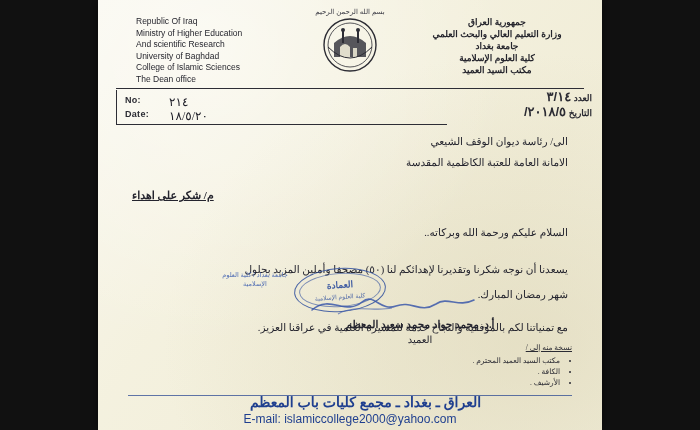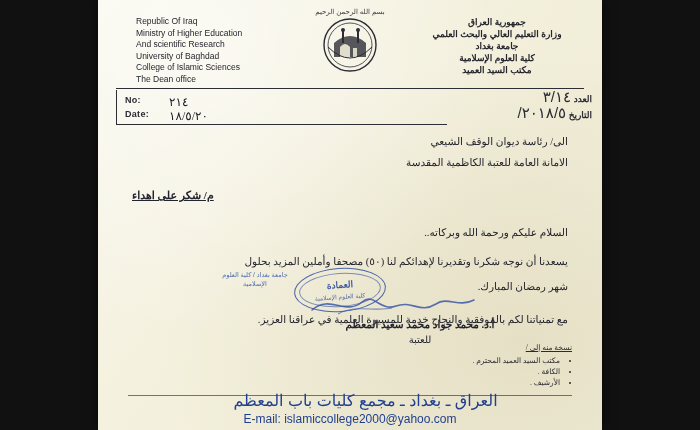--- a/index.html
+++ b/index.html
@@ -93,37 +93,37 @@
   .meta .row.date{top:19px;}
   .meta .val{
     position:absolute;left:52px;font-family:"Liberation Serif",serif;
     font-size:12px;color:#20202a;font-weight:normal;
   }
   .meta-ar{
     position:absolute;right:10px;top:90px;width:140px;
     direction:rtl;text-align:right;font-size:9px;line-height:14px;
     font-weight:bold;
   }
-  .meta-ar .v{font-weight:normal;font-size:15px;}
+  .meta-ar .v{font-weight:bold;font-size:13px;}
 
   
   .body{
     position:absolute;left:34px;right:34px;top:132px;
     direction:rtl;text-align:right;
     font-size:10.5px;line-height:19px;
     color:#24242e;
     font-family:"Liberation Serif", serif;
   }
   .addr{margin:0 0 2px 0;}
   .addr2{margin:0 0 14px 0;}
   .subject{
     text-align:left;font-weight:bold;font-size:11px;
     margin:0 0 18px 0;text-decoration:underline;
   }
-  .salaam{margin:0 0 10px 0;}
+  .salaam{margin:0 0 18px 0;}
   .para{margin:0 0 6px 0;text-align:justify;}
   .closing{margin:14px 0 0 0;}
 
   
   .stamp{
     position:absolute;left:196px;top:268px;
     width:92px;height:44px;
   }
   .stamp .oval{
     position:absolute;inset:0;
@@ -174,21 +174,21 @@
   }
   .cc .cc-head{text-decoration:underline;margin-bottom:2px;font-size:7.5px;}
   .cc ul{margin:0;padding:0 12px 0 0;list-style:disc;}
   .cc li{margin:0;}
 
   
   .footer{
     position:absolute;left:0;right:0;bottom:4px;text-align:center;
   }
   .footer .ftop{
-    font-size:16px;font-weight:normal;color:#1f3f8f;direction:rtl;
+    font-size:14px;font-weight:bold;color:#1f3f8f;direction:rtl;
     letter-spacing:.2px;
     padding-left:31px;
   }
   .footer .fmail{
     font-size:12px;color:#1f3f8f;margin-top:2px;
   }
   .footer-rule{
     position:absolute;left:30px;right:30px;bottom:34px;height:1px;
     background:#1f3f8f;opacity:.7;
   }
@@ -274,21 +274,21 @@
       <div class="sub">كلية العلوم الإسلامية</div>
     </div>
 
     <div class="signature">
       <svg width="170" height="26" viewBox="0 0 170 26" aria-hidden="true">
         <path d="M4 18 C22 2, 38 24, 54 10 C66 0, 72 20, 88 14 C104 8, 112 22, 128 12 C140 4, 150 16, 166 8" fill="none" stroke="#3352a8" stroke-width="1.6" stroke-linecap="round" opacity="0.9"></path>
         <path d="M30 22 C48 12, 66 20, 84 16" fill="none" stroke="#3352a8" stroke-width="1.1" opacity="0.7"></path>
       </svg>
     </div>
     <div class="sig-name">أ.د. محمد جواد محمد سعيد المعظم</div>
-    <div class="sig-title">للعتبة</div>
+    <div class="sig-title">العميد</div>
 
     <div class="cc">
       <div class="cc-head">نسخة منه إلى /</div>
       <ul>
         <li>مكتب السيد العميد المحترم .</li>
         <li>الكافة .</li>
         <li>الأرشيف .</li>
       </ul>
     </div>
 

